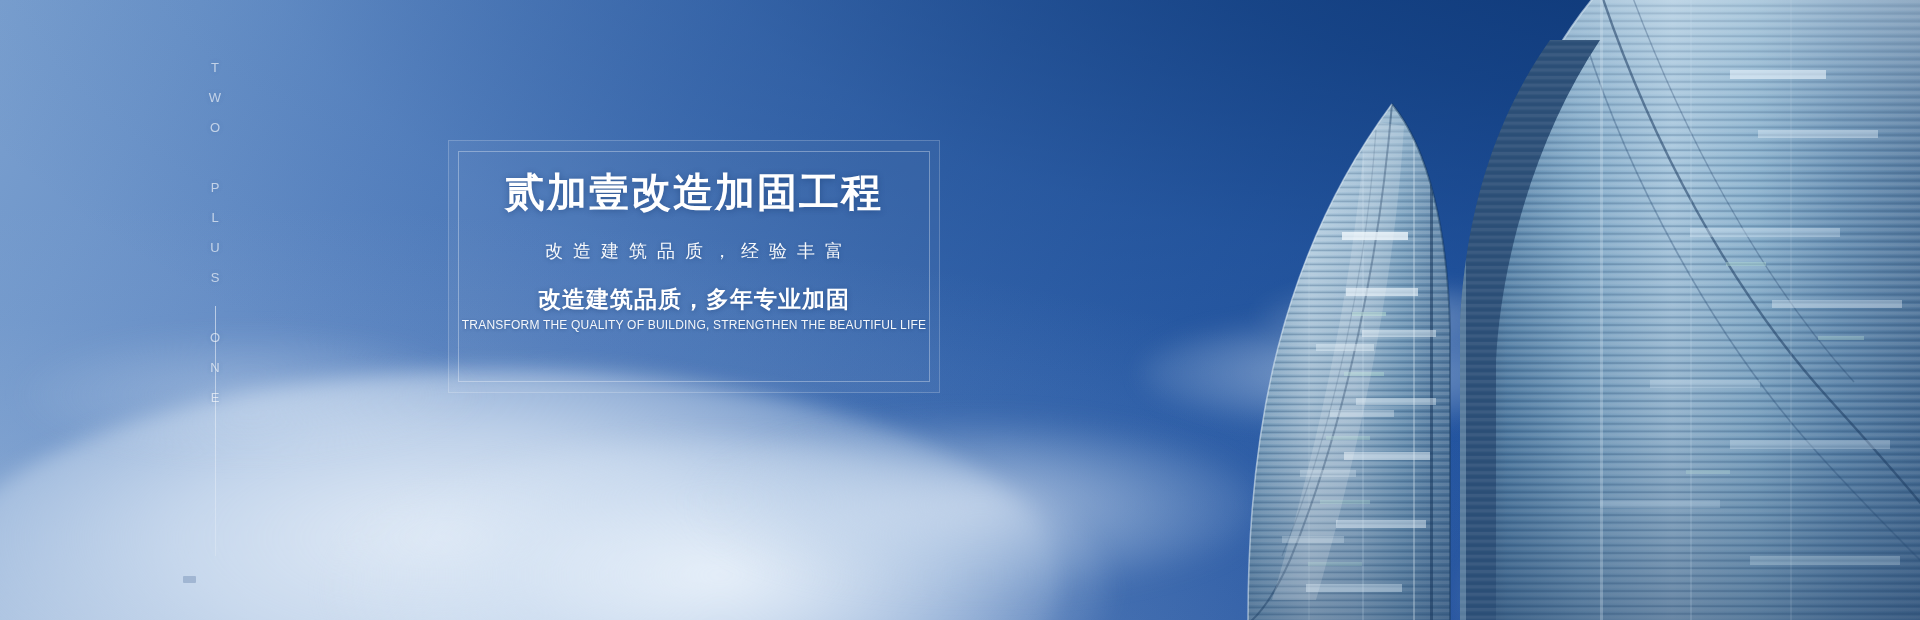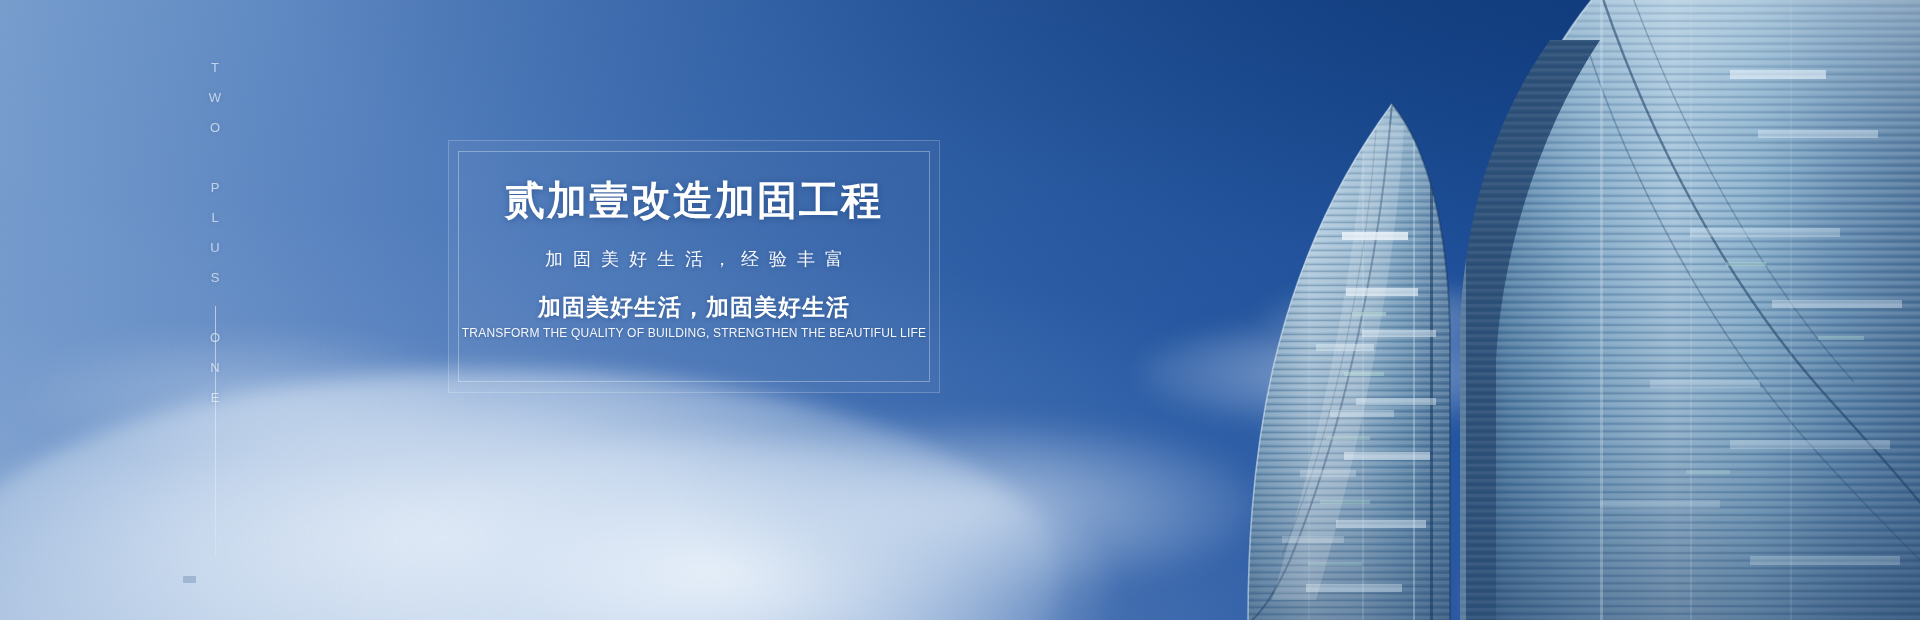--- a/index.html
+++ b/index.html
@@ -192,21 +192,21 @@
   .panel-content {
     position: absolute;
     left: 448px;
     top: 140px;
     width: 492px;
     height: 253px;
     display: flex;
     flex-direction: column;
     align-items: center;
     justify-content: flex-start;
-    padding-top: 40px;
+    padding-top: 32px;
   }
 
   .hl-title {
     font-size: 40px;
     font-weight: 700;
     color: #ffffff;
     letter-spacing: 2px;
     line-height: 1;
     white-space: nowrap;
     text-shadow: 0 1px 6px rgba(18,52,104,0.45);
@@ -412,18 +412,18 @@
     <div class="brand-line"></div>
     <div class="brand-mark"></div>
   </div>
 
   <div class="panel-outer">
     <div class="panel-inner"></div>
   </div>
 
   <div class="panel-content">
     <div class="hl-title">贰加壹改造加固工程</div>
-    <div class="hl-sub">加固美好生活，经验丰富</div>
-    <div class="hl-tag">加固美好生活，加固美好生活</div>
+    <div class="hl-sub">改造建筑品质，经验丰富</div>
+    <div class="hl-tag">改造建筑品质，多年专业加固</div>
     <div class="hl-en">TRANSFORM THE QUALITY OF BUILDING, STRENGTHEN THE BEAUTIFUL LIFE</div>
   </div>
 
 </div>
 
 </body></html>

